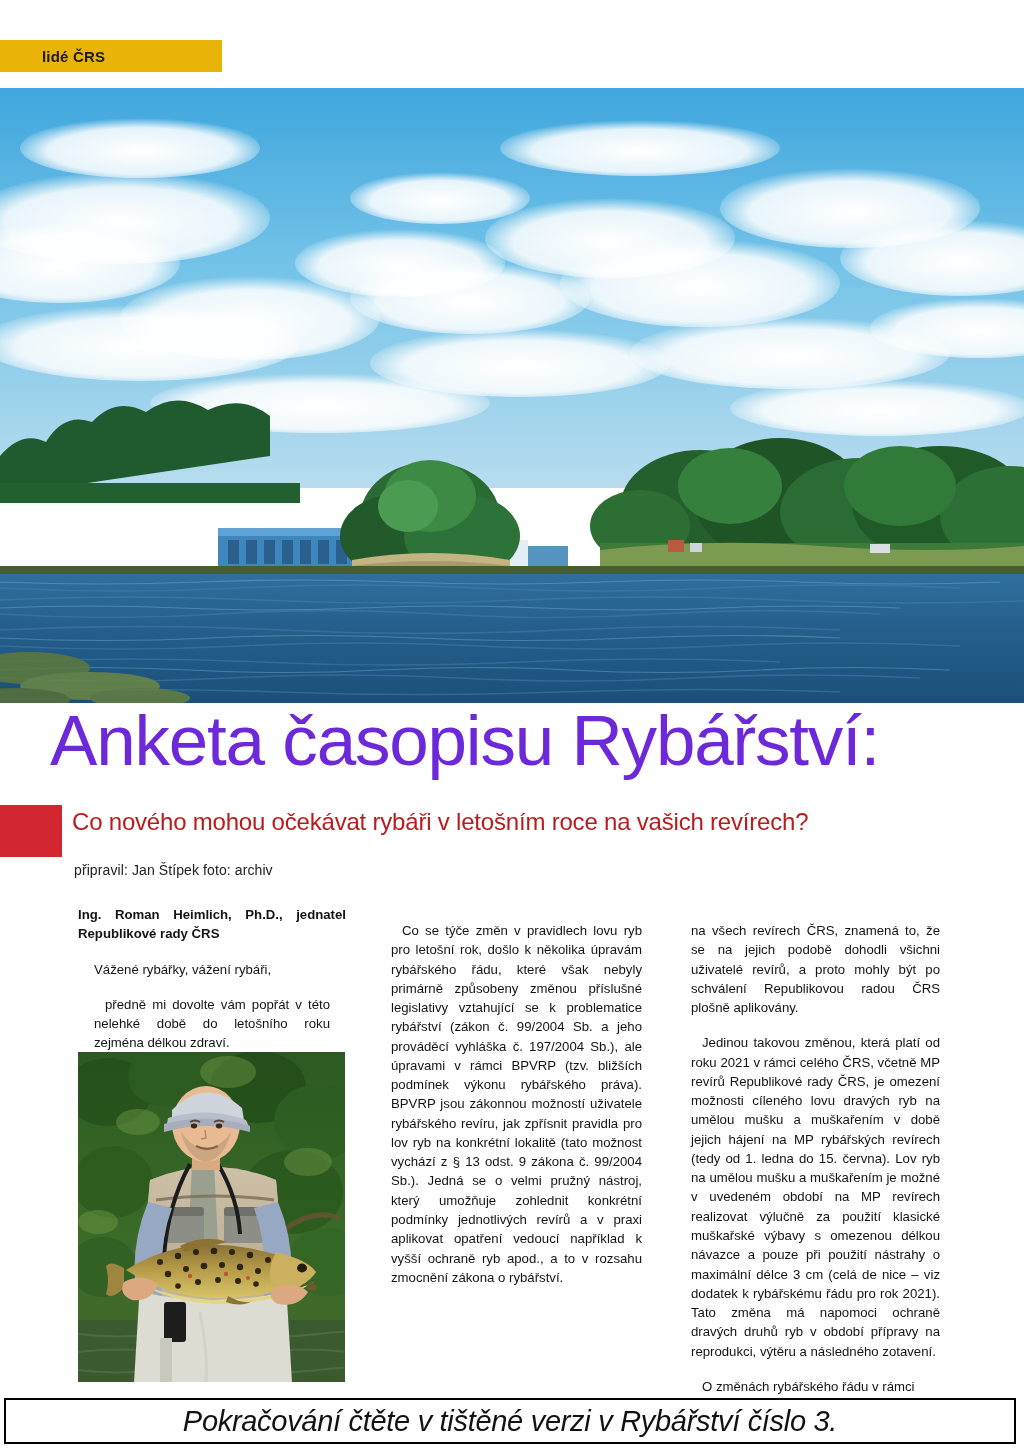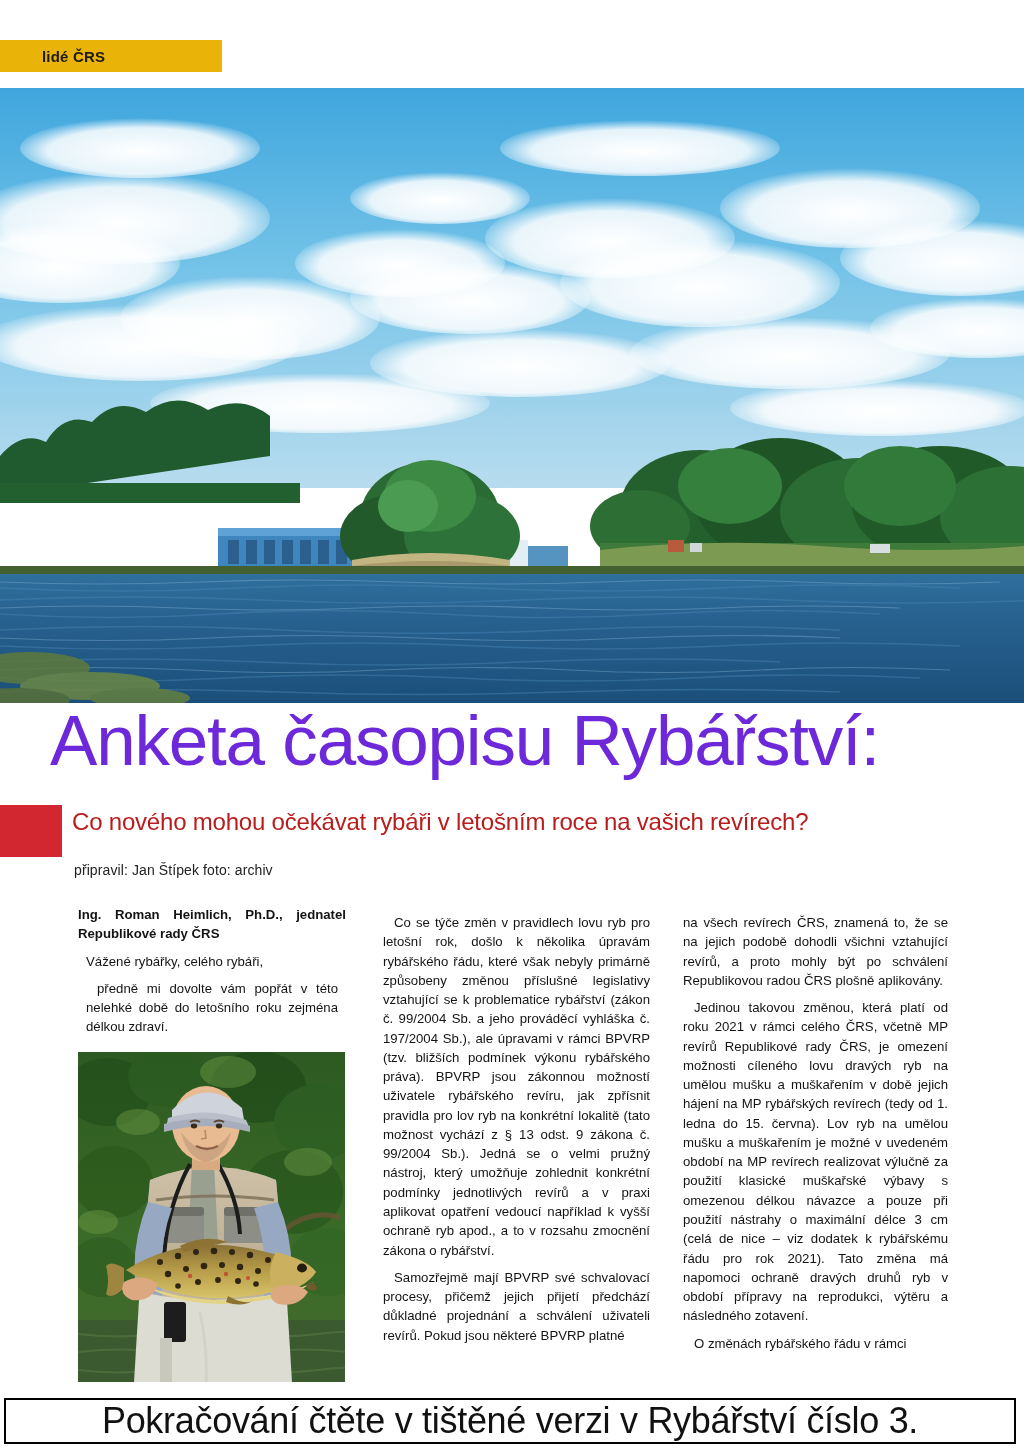--- a/index.html
+++ b/index.html
@@ -59,39 +59,39 @@
     position:absolute;top:0;width:268px;
     font-size:13.2px;line-height:1.46;
     text-align:justify;color:#141414;
     hyphens:none;
   }
   #col1{left:78px;width:268px;}
   #col2{left:375px;width:283px;}
   #col3{left:675px;width:281px;}
 
   .col .lead-name{font-weight:bold;display:block;margin-bottom:0px;}
-  .col p{margin:8px;text-indent:0;}
+  .col p{margin:16px;text-indent:0;}
   .col p.ind{text-indent:11px;}
 
   
   .portrait{
     position:absolute;left:78px;top:1052px;width:267px;height:330px;
     overflow:hidden;
   }
   .portrait svg{display:block;width:267px;height:330px;}
 
   
   .banner{
     position:absolute;left:4px;top:1398px;width:1012px;height:46px;
     border:2px solid #000;background:#fff;
     display:flex;align-items:center;justify-content:center;
     box-sizing:border-box;
   }
   .banner .txt{
-    font-size:36px;color:#111;letter-spacing:-.3px;white-space:nowrap;
+    font-size:29px;color:#111;letter-spacing:-.3px;white-space:nowrap;font-style:italic;
   }
 </style>
 </head>
 <body>
 
 <div class="section-tab">
   <span class="label">lidé ČRS</span>
 </div>
 
 <div class="hero">
@@ -221,31 +221,30 @@
 <div class="red-square"></div>
 
 <div class="subhead">Co nového mohou očekávat rybáři v letošním roce na vašich revírech?</div>
 
 <div class="byline">připravil: Jan Štípek foto: archiv</div>
 
 <div class="cols">
 
   <div class="col" id="col1">
     <span class="lead-name">Ing. Roman Heimlich, Ph.D., jednatel Republikové rady ČRS</span>
-    <p>Vážené rybářky, celého rybáři,</p>
+    <p>Vážené rybářky, vážení rybáři,</p>
     <p class="ind">předně mi dovolte vám popřát v této nelehké době do letošního roku zejména délkou zdraví.</p>
   </div>
 
   <div class="col" id="col2">
     <p class="ind">Co se týče změn v pravidlech lovu ryb pro letošní rok, došlo k několika úpravám rybářského řádu, které však nebyly primárně způsobeny změnou příslušné legislativy vztahující se k problematice rybářství (zákon č. 99/2004 Sb. a jeho prováděcí vyhláška č. 197/2004 Sb.), ale úpravami v rámci BPVRP (tzv. bližších podmínek výkonu rybářského práva). BPVRP jsou zákonnou možností uživatele rybářského revíru, jak zpřísnit pravidla pro lov ryb na konkrétní lokalitě (tato možnost vychází z § 13 odst. 9 zákona č. 99/2004 Sb.). Jedná se o velmi pružný nástroj, který umožňuje zohlednit konkrétní podmínky jednotlivých revírů a v praxi aplikovat opatření vedoucí například k vyšší ochraně ryb apod., a to v rozsahu zmocnění zákona o rybářství.</p>
-    <p class="ind">Samozřejmě mají BPVRP své schvalovací procesy, přičemž jejich přijetí předchází důkladné projednání a schválení uživateli revírů. Pokud jsou některé BPVRP platné</p>
   </div>
 
   <div class="col" id="col3">
-    <p>na všech revírech ČRS, znamená to, že se na jejich podobě dohodli všichni vztahující revírů, a proto mohly být po schválení Republikovou radou ČRS plošně aplikovány.</p>
+    <p>na všech revírech ČRS, znamená to, že se na jejich podobě dohodli všichni uživatelé revírů, a proto mohly být po schválení Republikovou radou ČRS plošně aplikovány.</p>
     <p class="ind">Jedinou takovou změnou, která platí od roku 2021 v rámci celého ČRS, včetně MP revírů Republikové rady ČRS, je omezení možnosti cíleného lovu dravých ryb na umělou mušku a muškařením v době jejich hájení na MP rybářských revírech (tedy od 1. ledna do 15. června). Lov ryb na umělou mušku a muškařením je možné v uvedeném období na MP revírech realizovat výlučně za použití klasické muškařské výbavy s omezenou délkou návazce a pouze při použití nástrahy o maximální délce 3 cm (celá de nice – viz dodatek k rybářskému řádu pro rok 2021). Tato změna má napomoci ochraně dravých druhů ryb v období přípravy na reprodukci, výtěru a následného zotavení.</p>
     <p class="ind">O změnách rybářského řádu v rámci</p>
   </div>
 </div>
 
 <div class="portrait">
   <svg viewBox="0 0 267 330" preserveAspectRatio="none">
     <defs>
       <linearGradient id="bg2" x1="0" y1="0" x2="0" y2="1">
         <stop offset="0%" stop-color="#2d5a22"></stop>

